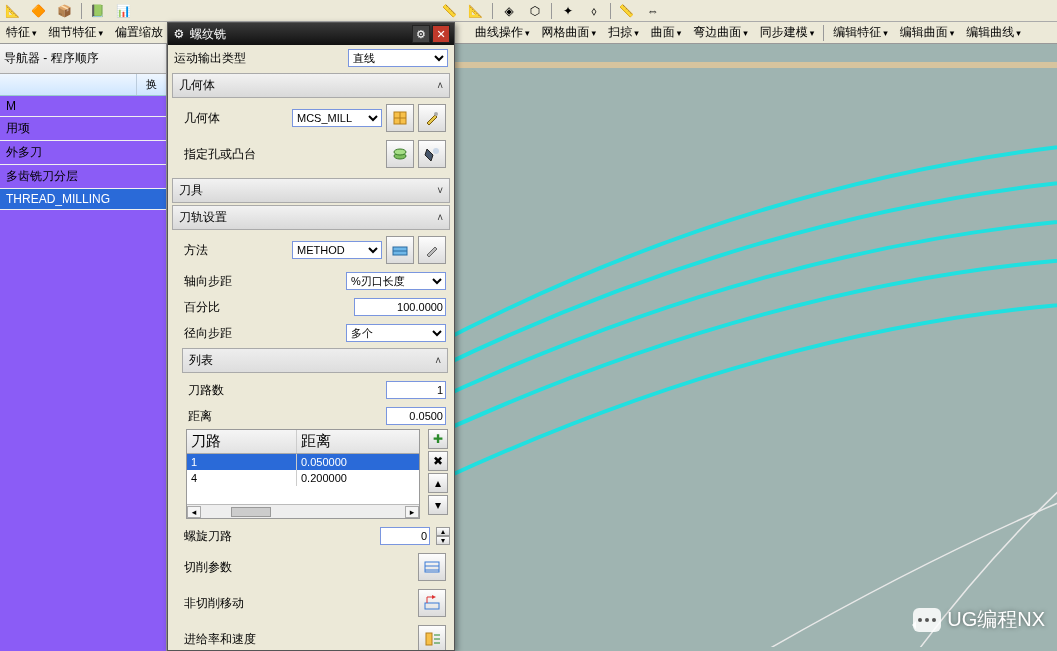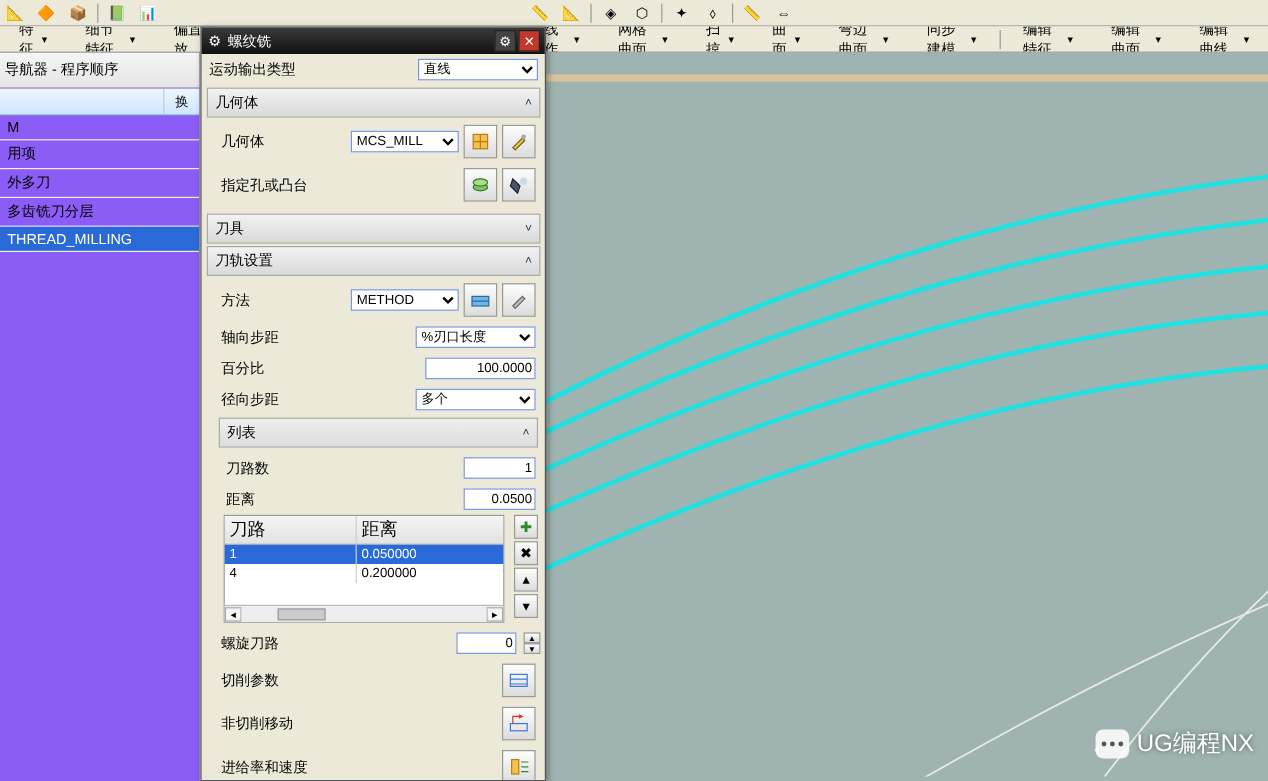--- a/index.html
+++ b/index.html
@@ -10,21 +10,21 @@
     background: #d4d0c8;
     width: 1057px;
     height: 651px;
     overflow: hidden;
     position: relative;
   }
   .toprow { height:22px; background:#ece9d8; border-bottom:1px solid #aaa; display:flex; align-items:center; overflow:hidden; }
   .tb-ico { width:22px; height:20px; margin:0 2px; display:flex; align-items:center; justify-content:center; }
   .tb-sep { width:1px; height:16px; background:#999; margin:0 3px; }
   .menurow { height:22px; background:#ece9d8; border-bottom:1px solid #999; display:flex; align-items:center; font-size:12px; overflow:hidden; }
-  .menurow .mitem { padding:2px 16px; cursor:default; display:flex; align-items:center; }
+  .menurow .mitem { padding:2px 6px; cursor:default; display:flex; align-items:center; }
   .menurow .mitem .dd { font-size:9px; margin-left:2px; }
 
   .main-area { position:absolute; left:0; top:44px; right:0; bottom:0; display:flex; }
   
   .nav { width:167px; background:#8b5cf6; border-right:1px solid #999; display:flex; flex-direction:column; }
   .nav-title { background:linear-gradient(#f5f5f5,#e5e5e5); border-bottom:1px solid #aaa; padding:6px 4px; font-size:12px; }
   .nav-head { display:flex; background:linear-gradient(#eef6ff,#cfe6ff); border-bottom:1px solid #9cc; font-size:11px; }
   .nav-head .col1 { flex:1; padding:3px 4px; }
   .nav-head .col2 { width:30px; padding:3px 4px; border-left:1px solid #bcd; text-align:center; }
   .nav-list { flex:1; overflow:auto; }

